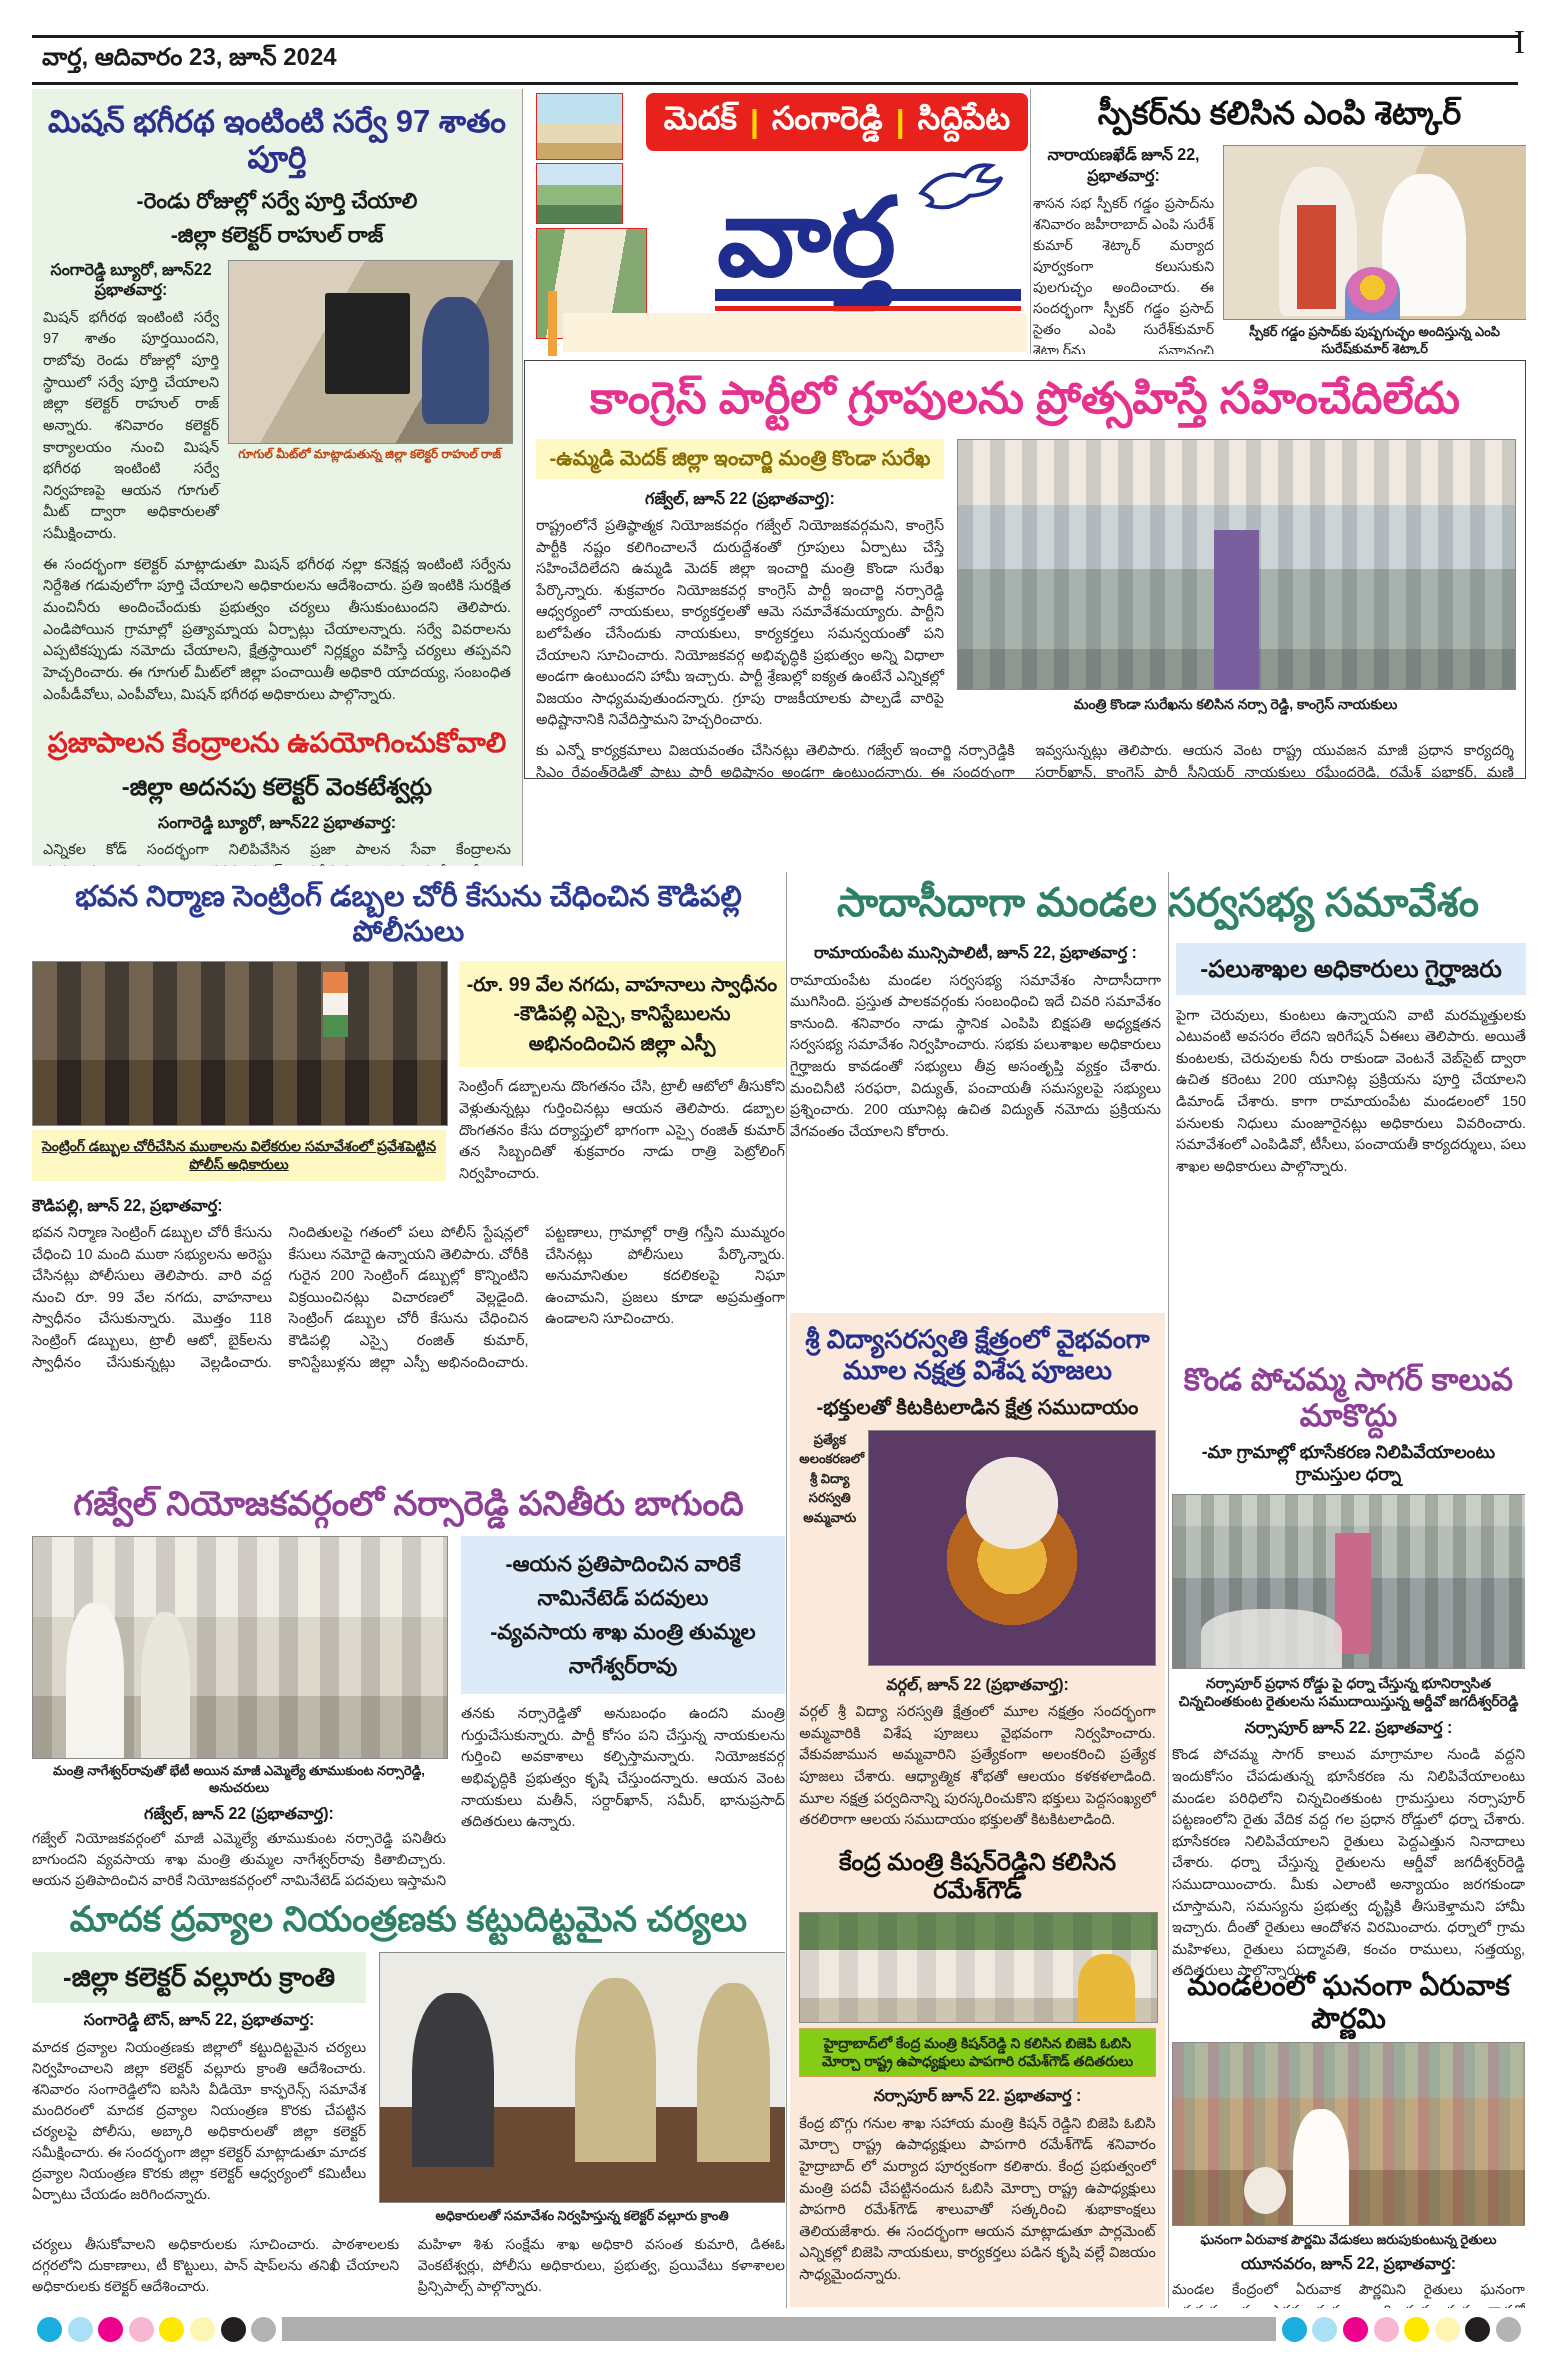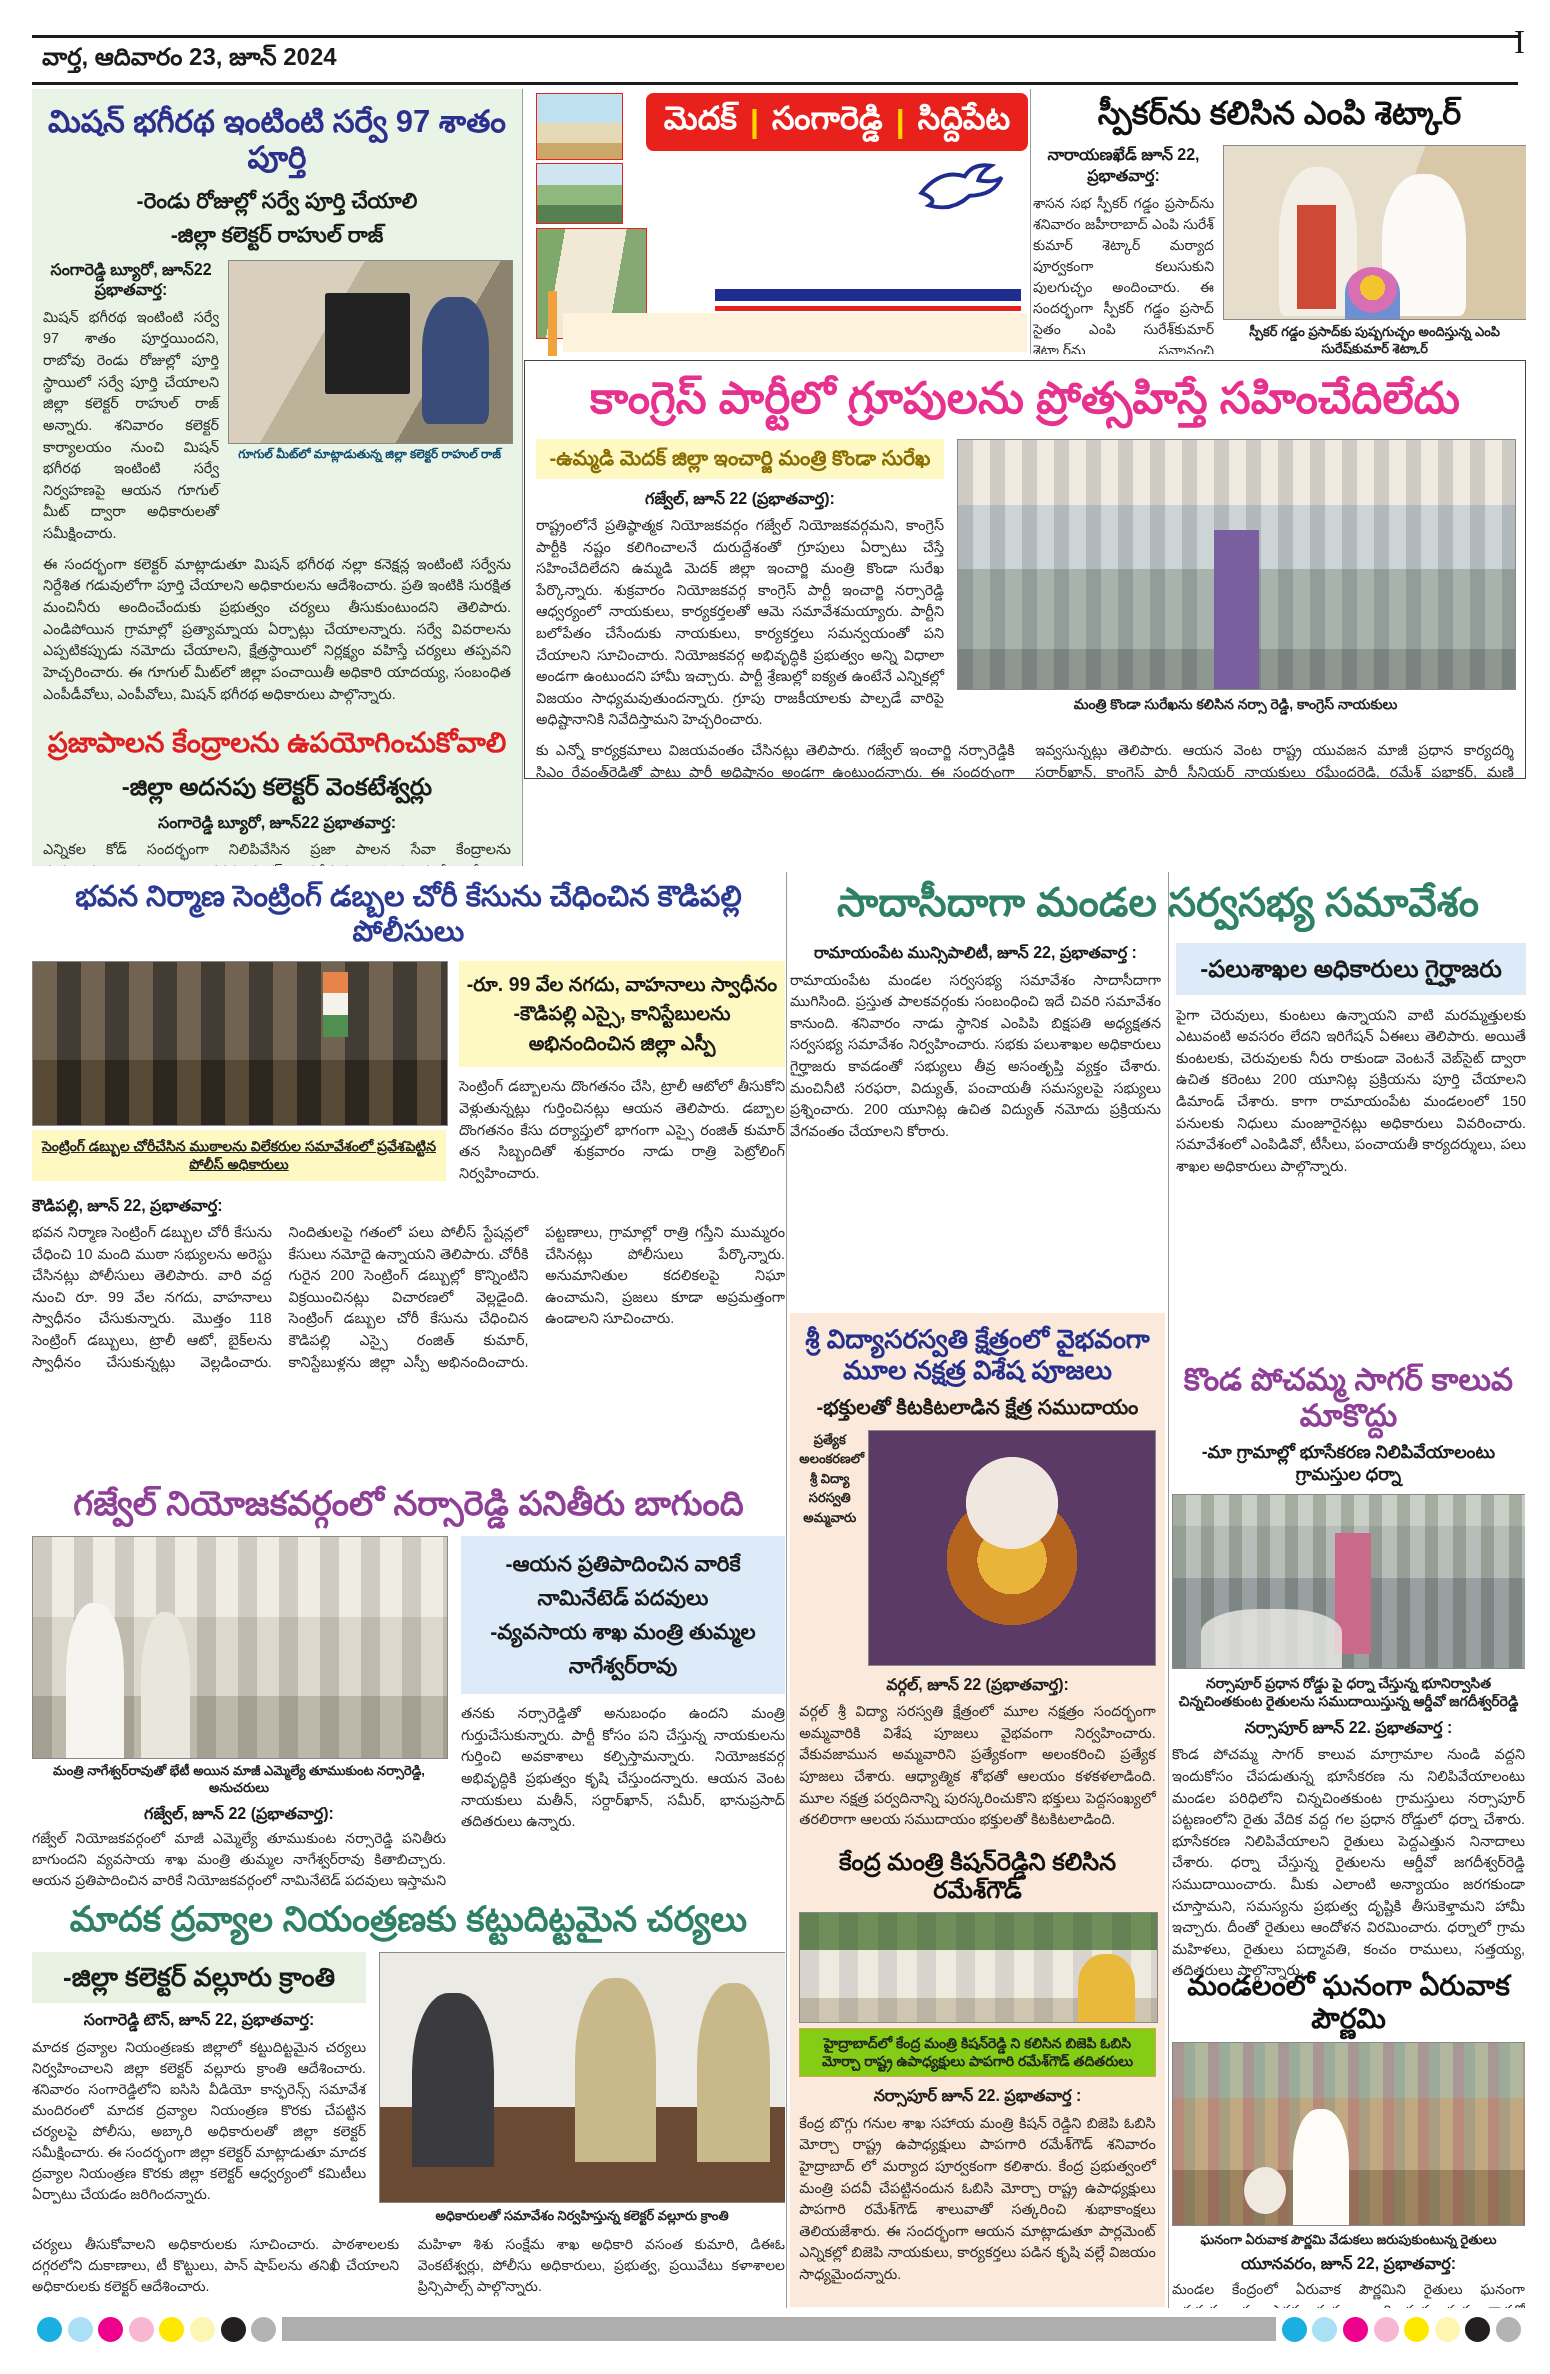--- a/index.html
+++ b/index.html
@@ -45,20 +45,21 @@
     <div style="position:absolute;left:16.7px;top:204px;width:195px;height:89px;border-left:9.3px solid #f0a23c;border-bottom:9.3px solid #f0a23c;"></div>
     <div style="position:absolute;left:32px;top:226px;width:464px;height:39px;background:#fdf3dc;"></div>
     <div class="banner" style="position:absolute;left:115px;top:5.6px;width:382px;height:58px;" title="మెదక్ | సంగారెడ్డి | సిద్దిపేట">
       <span>మెదక్</span>
         <span class="sep">|</span>
         <span>సంగారెడ్డి</span>
         <span class="sep">|</span>
         <span>సిద్దిపేట</span>
     </div>
     <div class="abs" style="left:158px;top:72px;width:339px;height:154px;">
+      <span class="logo-te" style="position: absolute; left: 28px; top: 24px; color: rgb(31, 45, 142);">వార్త</span>
       <svg viewBox="0 0 100 60" style="position:absolute;right:16.7px;top:0;width:102px;height:58px;">
         <path d="M10 35 Q30 10 55 18 Q63 4 82 7 Q71 14 69 22 Q86 25 93 19 Q85 38 60 38 Q42 55 18 48 Q28 42 10 35 Z" fill="#ffffff" stroke="#1f2d8e" stroke-width="4"></path>
       </svg>
       <div style="position:absolute;left:26px;top:130px;width:306px;height:12px;background:#1f2d8e;"></div>
       <div style="position:absolute;left:26px;top:147px;width:306px;height:4.6px;background:#e8211d;"></div>
     </div>
   </div>
 
   <div class="vline" style="left:522px;top:89px;height:777px;"></div>
   <div class="vline" style="left:1030px;top:89px;height:265px;"></div>
@@ -72,21 +73,21 @@
     <div style="display:flex;gap:9.3px;margin-top:11px;">
       <div style="width:176px;flex:0 0 auto;">
         <div class="dl">సంగారెడ్డి బ్యూరో, జూన్22 ప్రభాతవార్త:</div>
         <div class="bd" style="margin-top:5.6px;">మిషన్ భగీరథ ఇంటింటి సర్వే 97 శాతం పూర్తయిందని, రాబోవు రెండు రోజుల్లో పూర్తి స్థాయిలో సర్వే పూర్తి చేయాలని జిల్లా కలెక్టర్ రాహుల్ రాజ్ అన్నారు. శనివారం కలెక్టర్ కార్యాలయం నుంచి మిషన్ భగీరథ ఇంటింటి సర్వే నిర్వహణపై ఆయన గూగుల్ మీట్ ద్వారా అధికారులతో సమీక్షించారు.</div>
       </div>
       <div style="flex:1;">
         <div class="photo" style="width:100%;height:182px;background:linear-gradient(120deg,#d9cfbc 0 35%,#bdb29a 35% 70%,#8d826d 70%);">
           <div style="position:absolute;left:34%;top:18%;width:30%;height:55%;background:#222;border-radius:2.8px;"></div>
           <div style="position:absolute;right:8%;top:20%;width:24%;height:70%;background:#3a4c7a;border-radius:40% 40% 10% 10%;"></div>
         </div>
-        <div class="cap" style="color:#0c4a6e;font-size:12px;margin-top:3.7px;">గూగుల్ మీట్‌లో మాట్లాడుతున్న జిల్లా కలెక్టర్ రాహుల్ రాజ్</div>
+        <div class="cap" style="color:#c2410c;font-size:12px;margin-top:3.7px;">గూగుల్ మీట్‌లో మాట్లాడుతున్న జిల్లా కలెక్టర్ రాహుల్ రాజ్</div>
       </div>
     </div>
     <div class="bd" style="margin-top:9.3px;">ఈ సందర్భంగా కలెక్టర్ మాట్లాడుతూ మిషన్ భగీరథ నల్లా కనెక్షన్ల ఇంటింటి సర్వేను నిర్దేశిత గడువులోగా పూర్తి చేయాలని అధికారులను ఆదేశించారు. ప్రతి ఇంటికి సురక్షిత మంచినీరు అందించేందుకు ప్రభుత్వం చర్యలు తీసుకుంటుందని తెలిపారు. ఎండిపోయిన గ్రామాల్లో ప్రత్యామ్నాయ ఏర్పాట్లు చేయాలన్నారు. సర్వే వివరాలను ఎప్పటికప్పుడు నమోదు చేయాలని, క్షేత్రస్థాయిలో నిర్లక్ష్యం వహిస్తే చర్యలు తప్పవని హెచ్చరించారు. ఈ గూగుల్ మీట్‌లో జిల్లా పంచాయితీ అధికారి యాదయ్య, సంబంధిత ఎంపీడీవోలు, ఎంపీవోలు, మిషన్ భగీరథ అధికారులు పాల్గొన్నారు.</div>
 
     <div class="hd" style="font-size: 28px; margin-top: 20.4px; color: rgb(224, 32, 32);">ప్రజాపాలన కేంద్రాలను ఉపయోగించుకోవాలి</div>
     <div class="sub" style="font-size:24px;margin-top:13px;">-జిల్లా అదనపు కలెక్టర్ వెంకటేశ్వర్లు</div>
     <div class="dl" style="margin-top:11px;">సంగారెడ్డి బ్యూరో, జూన్22 ప్రభాతవార్త:</div>
     <div class="bd" style="margin-top:5.6px;">ఎన్నికల కోడ్ సందర్భంగా నిలిపివేసిన ప్రజా పాలన సేవా కేంద్రాలను పున:ప్రారంభించినట్లు జిల్లా అదనపు కలెక్టర్ వెంకటేశ్వర్లు తెలిపారు. ఈ సేవా కేంద్రాల ద్వారా ప్రజలకు అవసరమైన ధ్రువీకరణ పత్రాలు, సేవలు అందుబాటులో ఉంటాయన్నారు. మండల స్థాయిలో ఏర్పాటు చేసిన ఈ కేంద్రాలను ప్రజలు సద్వినియోగం చేసుకోవాలని సూచించారు. దరఖాస్తుల పరిష్కారంలో జాప్యం లేకుండా అధికారులు చర్యలు తీసుకోవాలని ఆదేశించారు. సేవా కేంద్రాల పనితీరును ఎప్పటికప్పుడు పరిశీలిస్తామని, సమస్యలుంటే తమ దృష్టికి తీసుకురావాలని కోరారు.</div>
   </div>
 

